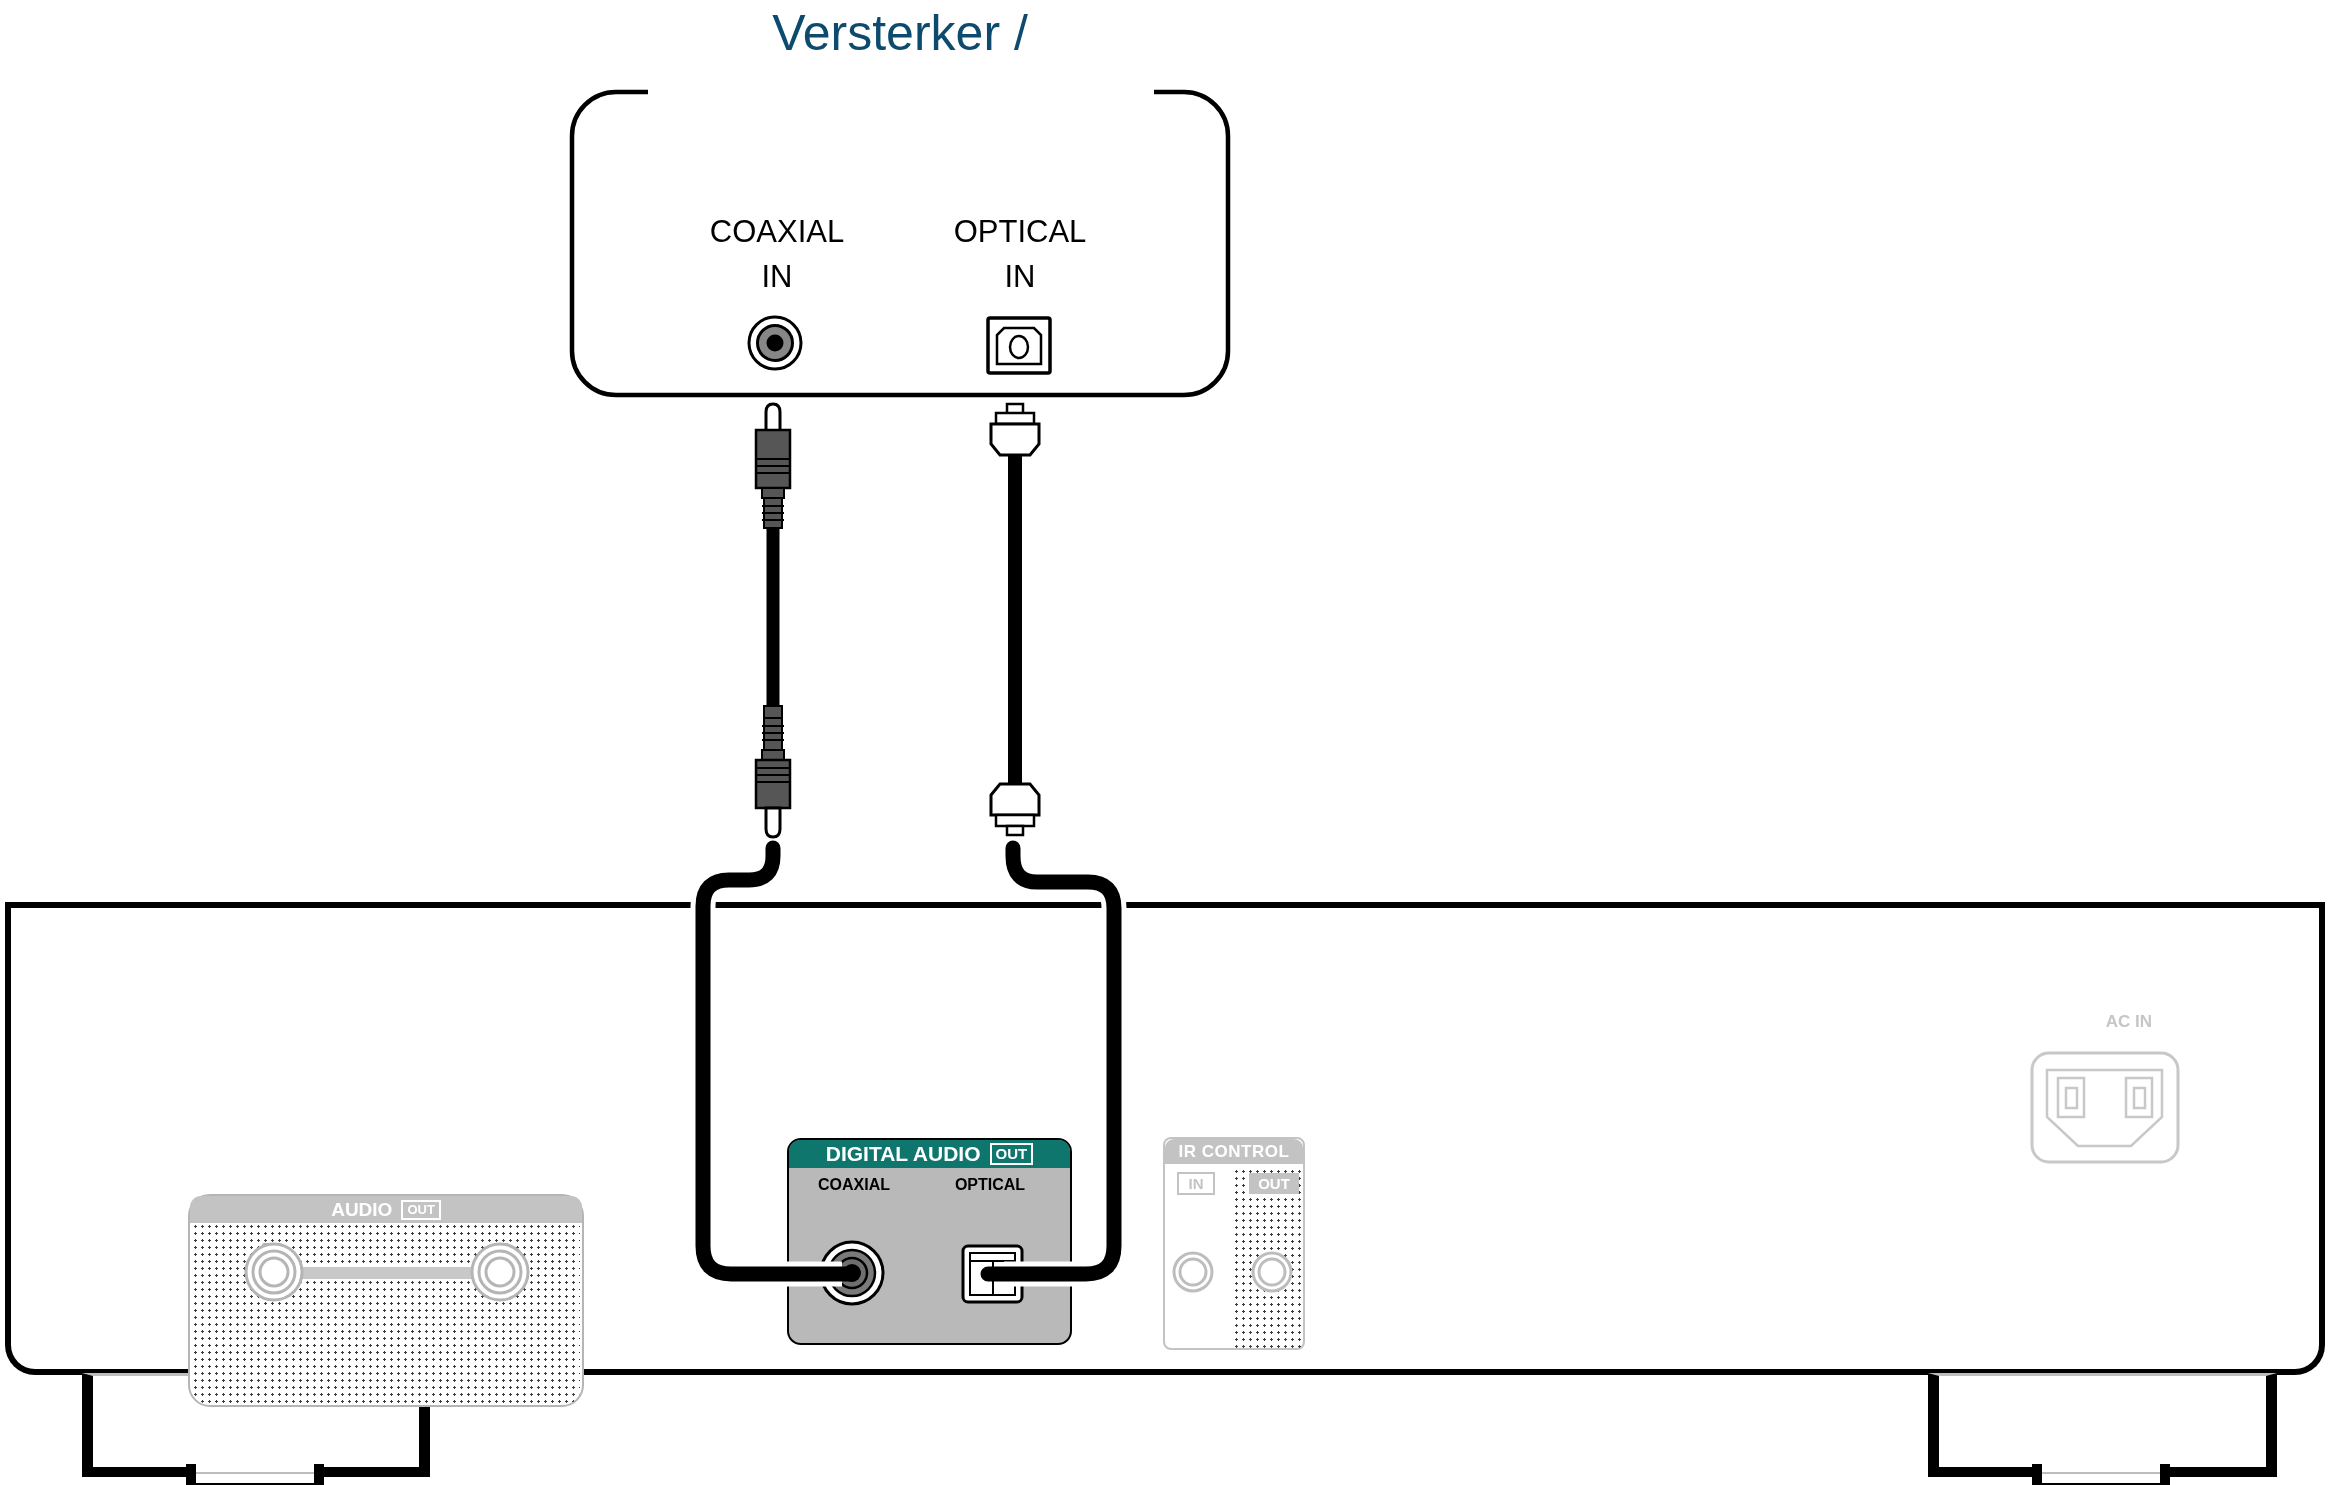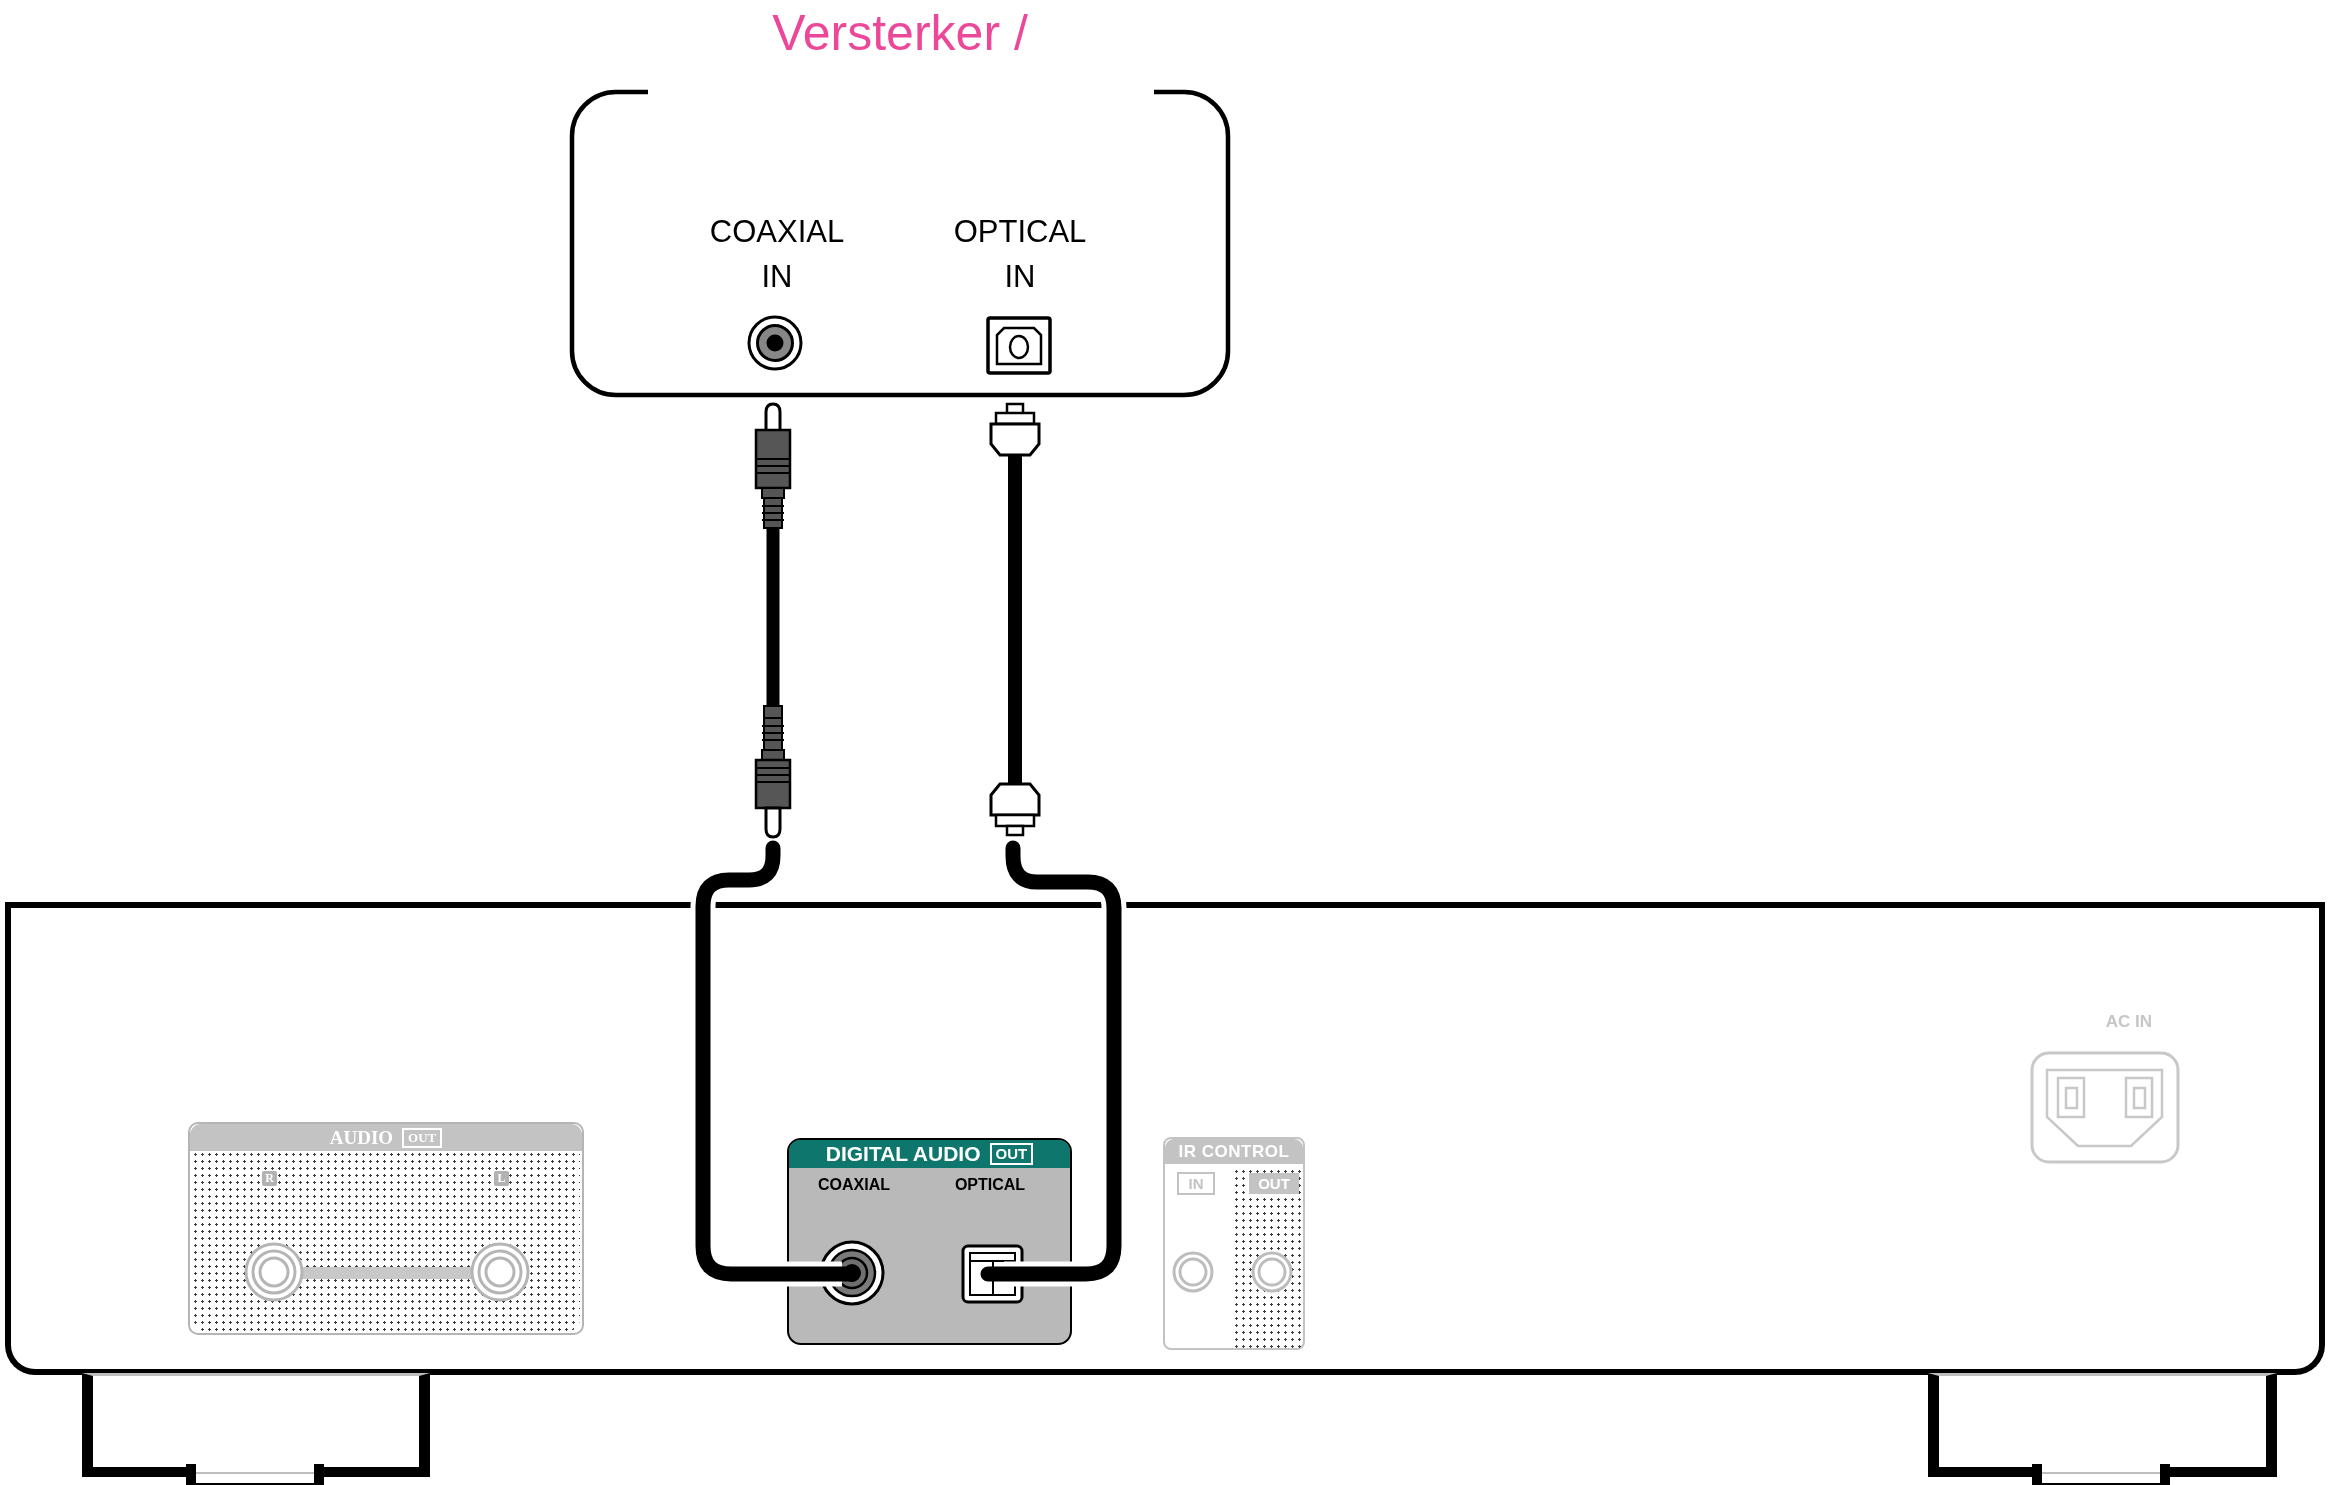--- a/index.html
+++ b/index.html
@@ -3,21 +3,21 @@
 <meta charset="utf-8">
 <style>
   html,body{margin:0;padding:0;background:#fff;}
   #stage{position:relative;width:2336px;height:1485px;background:#fff;overflow:hidden;
          font-family:"Liberation Sans","DejaVu Sans",sans-serif;color:#000;}
   .abs{position:absolute;}
   .z1{z-index:1;} .z2{z-index:2;} .z3{z-index:3;}
   svg{display:block;}
 
   
-  .title{left:570px;top:2px;width:660px;text-align:center;font-size:50px;line-height:62px;color:#ec4899;}
+  .title{left:570px;top:2px;width:660px;text-align:center;font-size:50px;line-height:62px;color:#0c4a6e;}
   .conn-label{width:180px;text-align:center;font-size:31px;line-height:40px;color:#000;}
 
   
   .pill{left:718px;top:572px;width:354px;height:96px;border-radius:48px;
         text-align:center;line-height:96px;font-size:40px;color:#1a1a1a;}
 
   
   .chassis{left:5px;top:902px;width:2308px;height:467px;border:6px solid #000;border-top:none;
            border-radius:0 0 30px 30px;background:#fff;}
 
@@ -27,21 +27,21 @@
   .foot-tab{top:1464px;height:19px;background:#fff;border-left:10px solid #000;border-right:10px solid #000;
         border-bottom:4px solid #000;}
   .foot-tab-line{position:absolute;left:0;right:0;top:8px;height:2px;background:#bdbdbd;}
 
   
   .panel{box-sizing:border-box;background:#fff;}
   .hdr{display:flex;align-items:center;justify-content:center;gap:9px;box-sizing:border-box;}
   .badge{display:inline-block;box-sizing:border-box;text-align:center;font-weight:bold;}
 
   
-  .audio-panel{left:188px;top:1122px;width:396px;height:213px;border:2.5px solid #b5b5b5;border-radius:10px;font-family:Liberation Serif, serif;}
+  .audio-panel{left:188px;top:1194px;width:396px;height:213px;border:2.5px solid #b5b5b5;border-radius:22px;}
   .audio-hdr{height:27px;background:#c3c3c3;border-radius:11px 11px 0 0;color:#fff;font-weight:bold;font-size:19px;}
   .audio-out-badge{border:2.5px solid #fff;color:#fff;font-size:13px;line-height:16px;padding:0 4px;}
   .dots{background-image:radial-gradient(#3c3c3c 1.2px, transparent 1.4px);background-size:7px 7px;}
   .audio-body{position:absolute;left:2px;right:2px;top:27px;bottom:2px;border-radius:0 0 12px 12px;}
   .rl-badge{position:absolute;width:15px;height:15px;background:#b2b2b2;border-radius:2px;color:#fff;
             font-size:12px;font-weight:bold;text-align:center;line-height:15px;}
 
   
   .dig-panel{left:787px;top:1138px;width:285px;height:207px;background:#b9b9b9;border:2px solid #000;border-radius:14px;}
   .dig-hdr{height:28px;background:#0f766e;border-radius:11px 11px 0 0;color:#fff;font-weight:bold;font-size:21px;}

